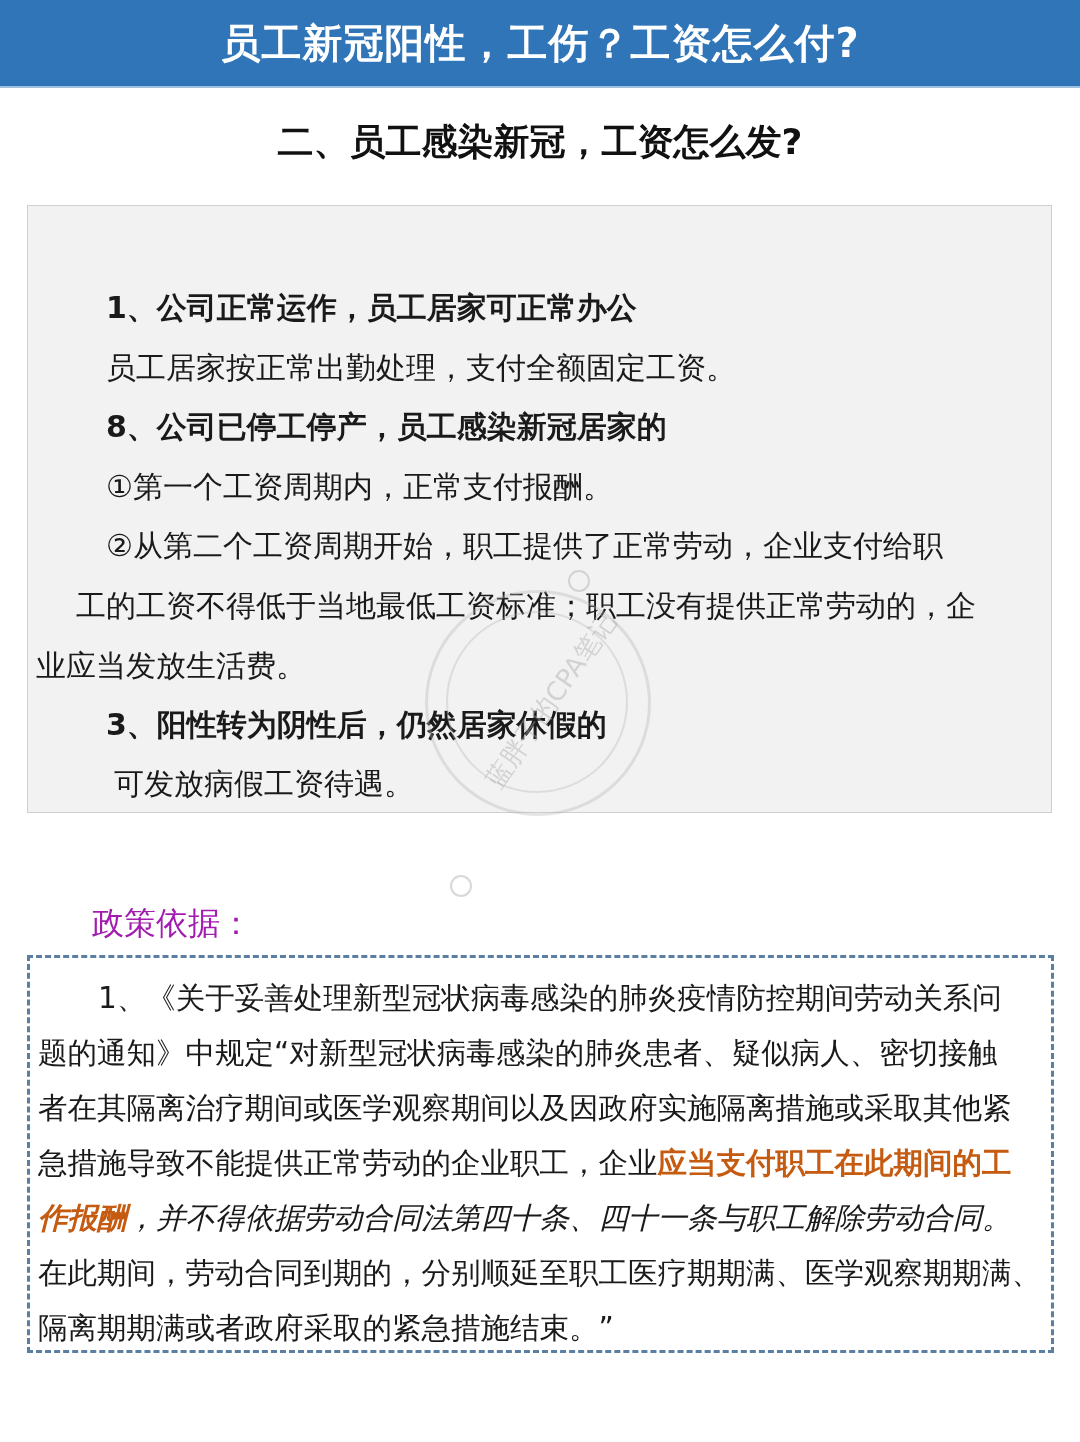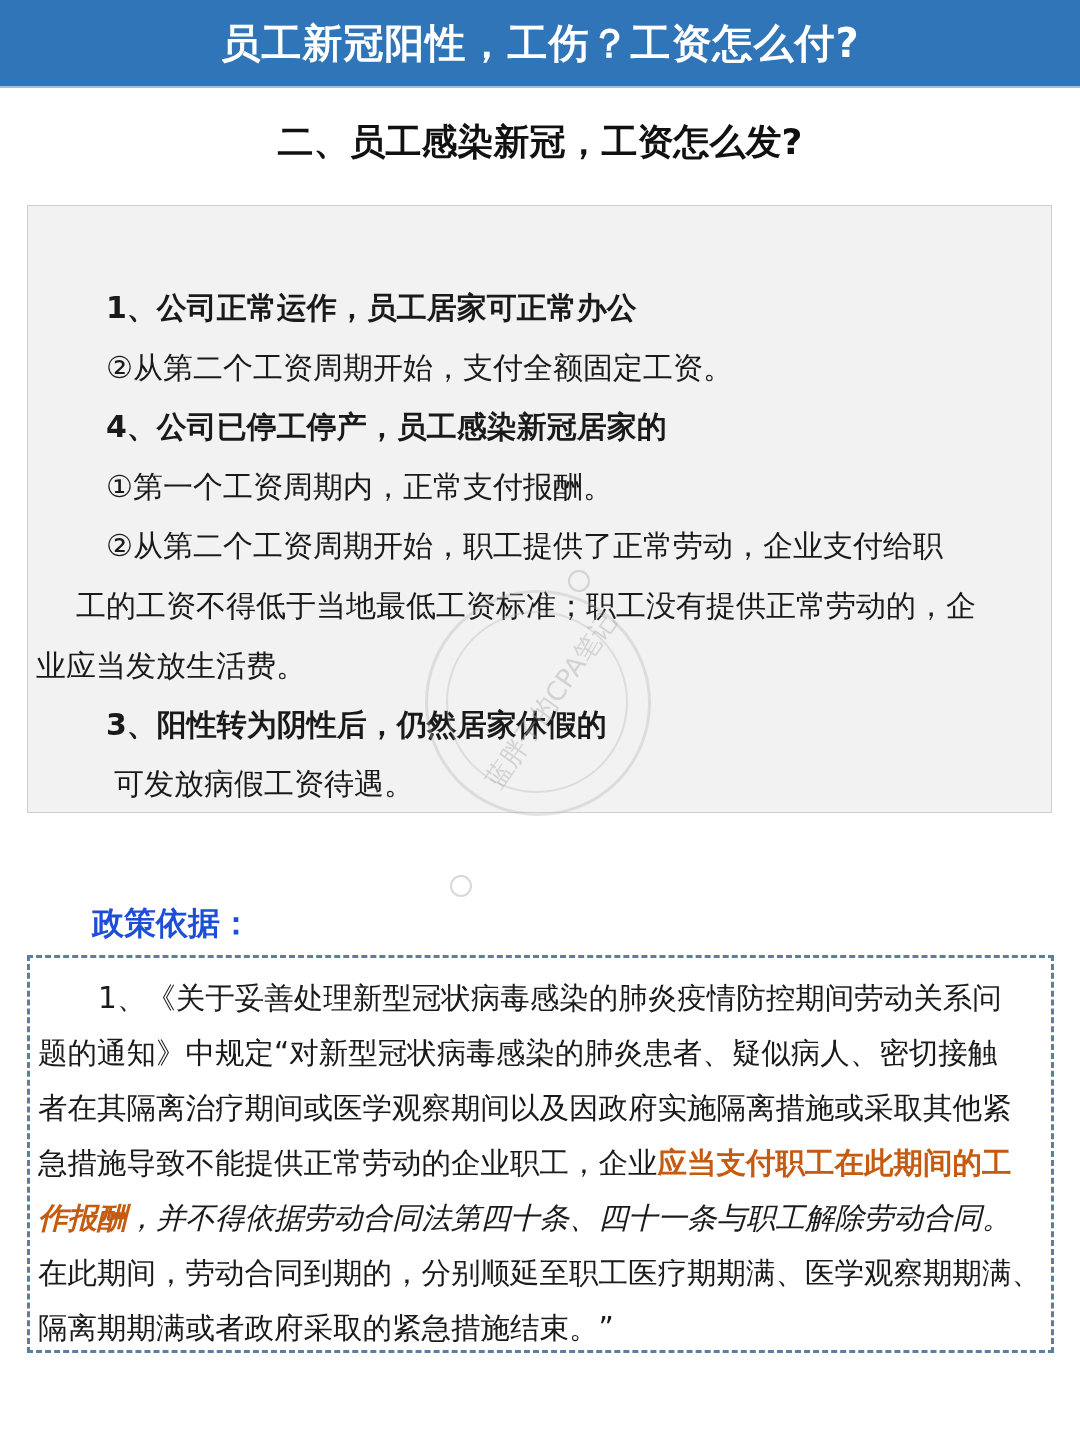--- a/index.html
+++ b/index.html
@@ -37,41 +37,41 @@
     }
     .watermark-text {
       position: absolute; left: 20px; top: 90px; transform: rotate(-55deg);
       font-size: 26px; color: rgba(170,170,170,0.45); white-space: nowrap;
     }
     .dot {
       position: absolute; width: 18px; height: 18px; border: 2px solid rgba(190,190,190,0.6);
       border-radius: 50%;
     }
     .policy-title {
-      position: absolute; left: 92px; top: 902px; font-size: 32px; font-weight: bold; color: #1d4ed8;
+      position: absolute; left: 92px; top: 902px; font-size: 32px; font-weight: normal; color: #a21caf;
     }
     .policy-box {
       position: absolute; left: 27px; top: 955px; width: 1027px; height: 398px;
       border: 3px dashed #5a7fa3; box-sizing: border-box;
     }
     .pline { position: absolute; left: 8px; font-size: 29.5px; white-space: nowrap; line-height: 40px; }
   </style>
 </head>
 <body>
 
 <div class="banner">
   <span>员工新冠阳性，工伤？工资怎么付?</span>
 </div>
 
 <div class="section-title">二、员工感染新冠，工资怎么发?</div>
 
 <div class="concl-box">
   <div class="line b" style="left:78px; top:82px;">1、公司正常运作，员工居家可正常办公</div>
-  <div class="line" style="left:78px; top:142px;">②从第二个工资周期开始，支付全额固定工资。</div>
-  <div class="line b" style="left:78px; top:201px;">4、公司已停工停产，员工感染新冠居家的</div>
+  <div class="line" style="left:78px; top:142px;">员工居家按正常出勤处理，支付全额固定工资。</div>
+  <div class="line b" style="left:78px; top:201px;">8、公司已停工停产，员工感染新冠居家的</div>
   <div class="line" style="left:78px; top:261px;">①第一个工资周期内，正常支付报酬。</div>
   <div class="line" style="left:78px; top:320px;">②从第二个工资周期开始，职工提供了正常劳动，企业支付给职</div>
   <div class="line" style="left:0; top:380px;margin-left:48px;">工的工资不得低于当地最低工资标准；职工没有提供正常劳动的，企</div>
   <div class="line" style="left:8px; top:440px;">业应当发放生活费。</div>
   <div class="line b" style="left:78px; top:499px;">3、阳性转为阴性后，仍然居家休假的</div>
   <div class="line" style="left:86px; top:558px;">可发放病假工资待遇。</div>
 </div>
 
 <div class="watermark">
   <div class="watermark-inner"></div>

